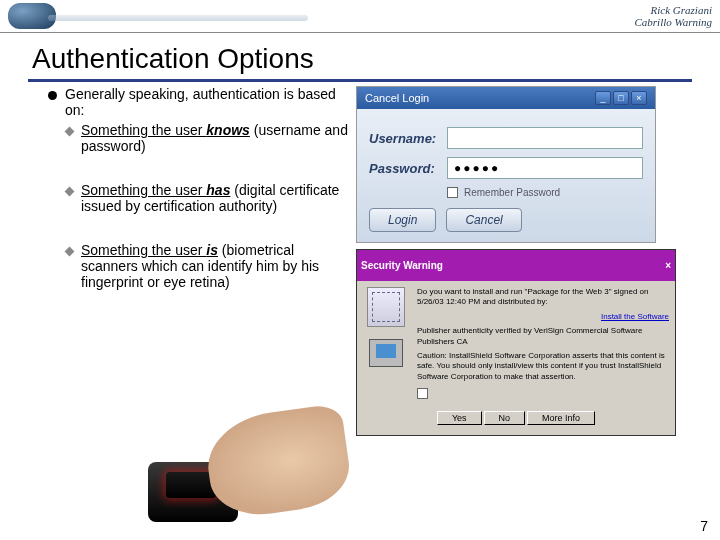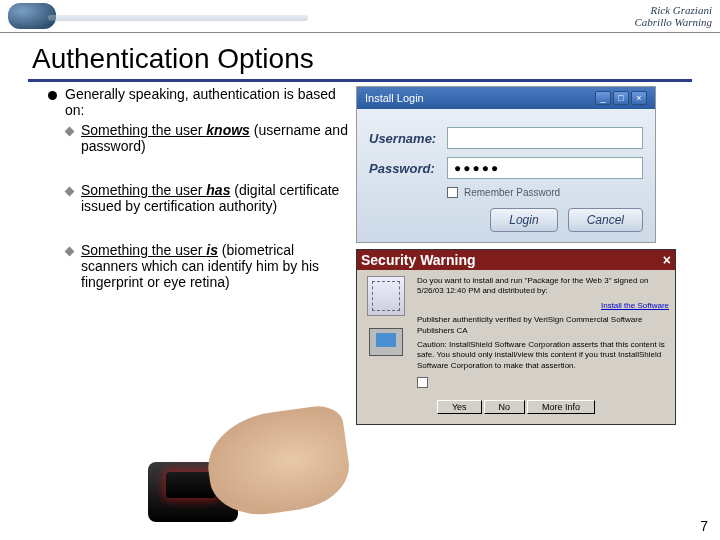--- a/index.html
+++ b/index.html
@@ -23,25 +23,25 @@
   
   .login { width: 300px; border:1px solid #999; font-size:11px; }
   .login-title { background: linear-gradient(#4a7abf,#2a5a9f); color:#fff; padding:4px 8px; display:flex; justify-content:space-between; align-items:center; }
   .winctrls { display:flex; gap:2px; }
   .winbtn { width:16px; height:14px; background:linear-gradient(#6a9ae0,#3a6ab0); border:1px solid #2a4a80; border-radius:2px; display:flex; align-items:center; justify-content:center; color:#fff; font-size:9px; }
   .login-body { background: linear-gradient(#e8eef6,#cdd9e8); padding: 10px 12px; }
   .login-row { margin: 8px 0; display:flex; align-items:center; }
   .login-row label { width:78px; color:#2a3f66; font-weight:bold; font-style:italic; font-size:13px; }
   .login-row input { flex:1; height:22px; border:1px solid #8aa; background:#fff; padding:0 6px; font-size:12px; letter-spacing:2px; }
   .remember { display:flex; align-items:center; gap:6px; font-size:10px; color:#556; margin-left:78px; }
-  .login-btns { display:flex; gap:10px; justify-content:flex-end; margin-top:10px; }
+  .login-btns { display:flex; gap:10px; justify-content:flex-start; margin-top:10px; }
   .lbtn { background:linear-gradient(#f0f4fa,#c8d4e4); border:1px solid #7a8aa0; border-radius:4px; padding:4px 18px; font-style:italic; font-size:12px; color:#2a3f66; }
   
   .secwarn { width:320px; border:1px solid #333; font-size:8px; background:#d4d0c8; }
-  .secwarn-title { background:#7f1d1d; color:#fff; padding:2px 4px; display:flex; justify-content:space-between; font-size:14px; font-weight:bold; }
+  .secwarn-title { background:#a21caf; color:#fff; padding:10px 4px; display:flex; justify-content:space-between; font-size:10px; font-weight:bold; }
   .secwarn-body { display:flex; padding:6px; gap:8px; }
   .secwarn-ico { width:46px; display:flex; flex-direction:column; align-items:center; gap:12px; }
   .cert-ico { width:38px; height:40px; border:1px solid #888; background:linear-gradient(#eef,#ccd); position:relative; }
   .cert-ico::before { content:""; position:absolute; inset:4px; border:1px dashed #668; }
   .pc-ico { width:34px; height:28px; background:#bbb; border:1px solid #555; position:relative; }
   .pc-ico::after { content:""; position:absolute; left:6px; top:4px; width:20px; height:14px; background:#4a90d0; }
   .secwarn-text { flex:1; color:#000; line-height:1.3; }
   .secwarn-text .link { color:#0000cc; text-decoration:underline; display:block; margin:4px 0;text-align:right; }
   .secwarn-btns { display:flex; gap:2px; justify-content:center; padding:6px 0 10px; }
   .sbtn { background:#d4d0c8; border:1px solid #000; border-top-color:#fff; border-left-color:#fff; padding:1px 14px; font-size:9px; }
@@ -87,21 +87,21 @@
     <div style="height:24px"></div>
     <div class="bullet-l2">
       <span class="diamond"></span>
       <span><span class="u">Something the user </span><span class="u em">is</span><span> (biometrical scanners which can identify him by his fingerprint or eye retina)</span></span>
     </div>
   </div>
 
   <div class="right">
     <div class="login">
       <div class="login-title">
-        <span>Install Login</span>
+        <span>Cancel Login</span>
         <span class="winctrls">
           <span class="winbtn">_</span>
           <span class="winbtn">□</span>
           <span class="winbtn">×</span>
         </span>
       </div>
       <div class="login-body">
         <div class="login-row">
           <label>Username:</label>
           <input type="text" style="">

